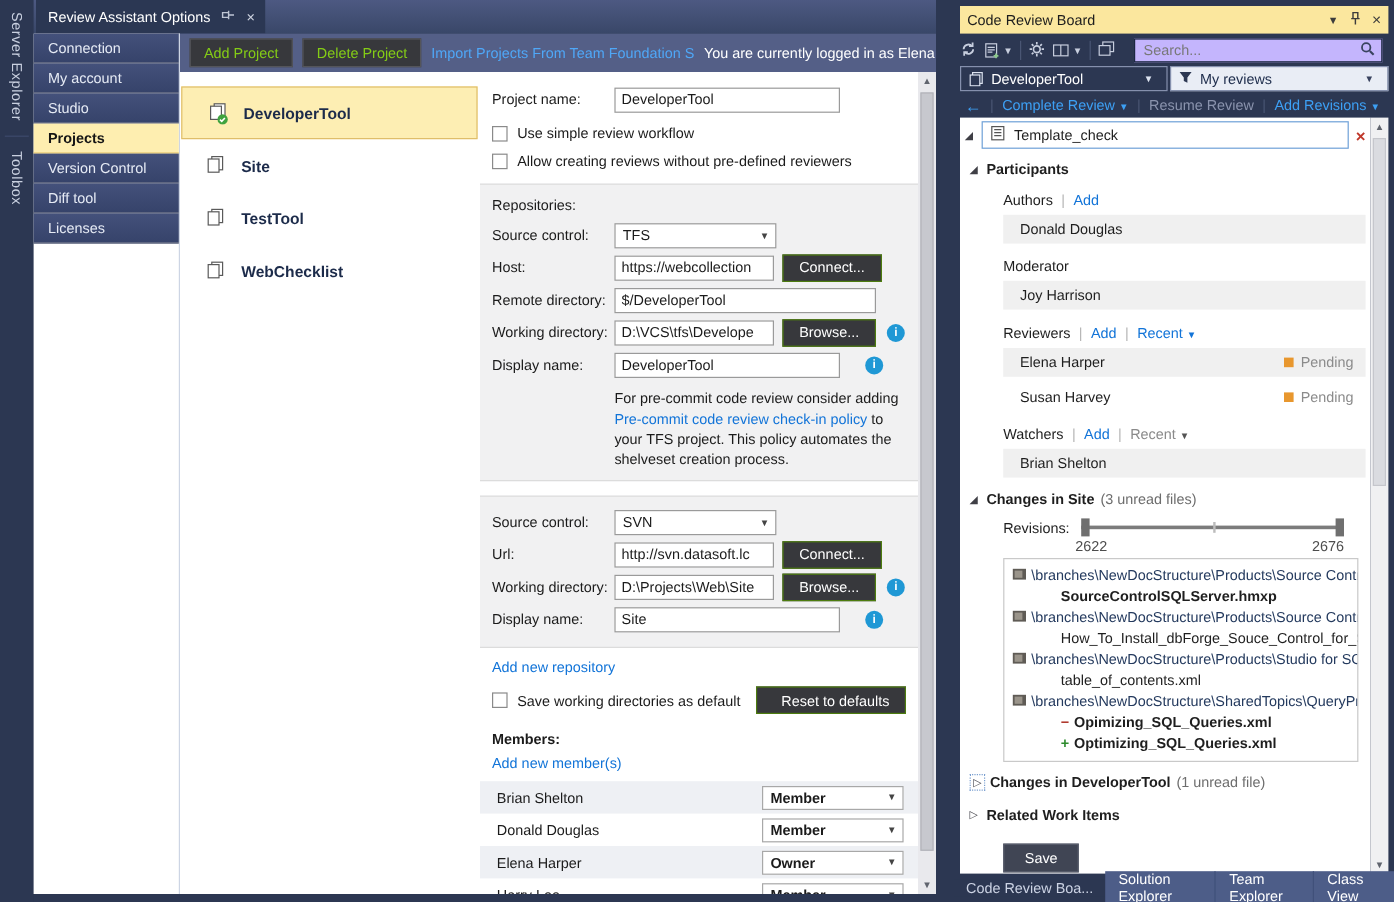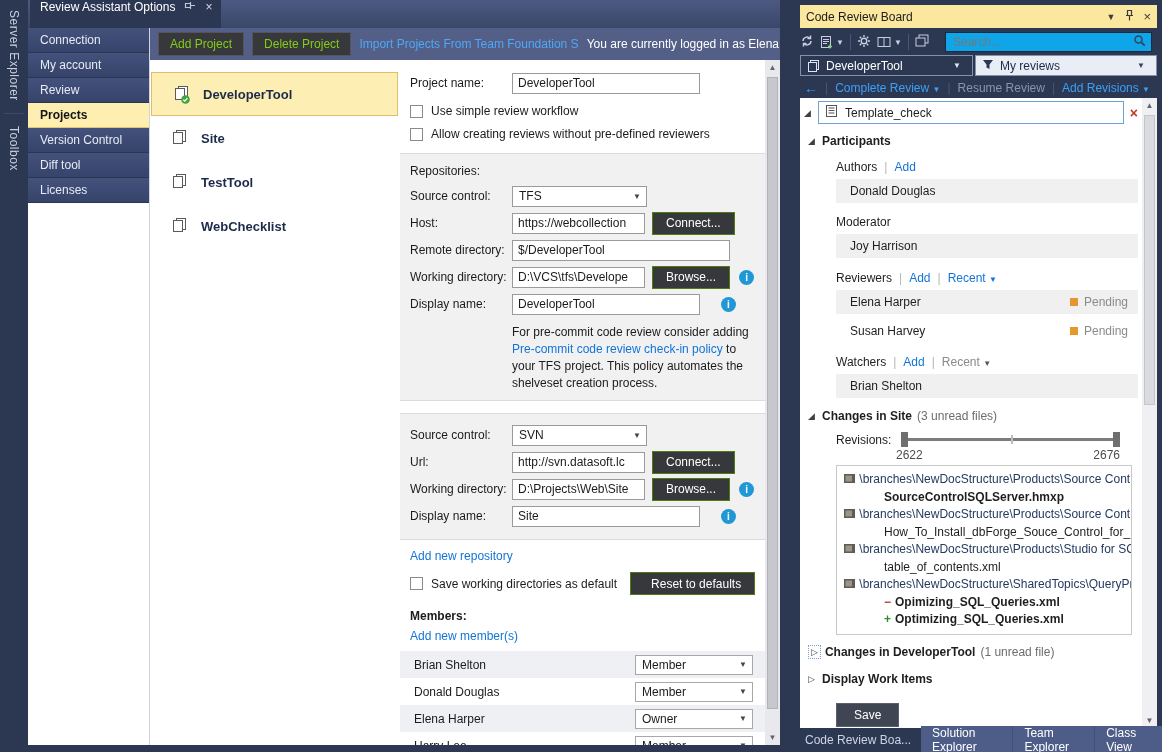--- a/index.html
+++ b/index.html
@@ -11,21 +11,21 @@
   .abs { position:absolute; }
   .flex { display:flex; align-items:center; }
 
   
   .rail { left:0; top:0; width:28px; height:752px; background:#2c3752; }
   .vtab { writing-mode:vertical-rl; color:#c9d0e0; font-size:12px; padding:10px 7px; letter-spacing:.5px; cursor:pointer; }
   .vsep { height:1px; background:#3d4a6b; margin:2px 4px; }
 
   
   .tabstrip { left:28px; top:0; width:752px; height:28px; background:linear-gradient(#4d5982,#394768); }
-  .doctab { display:inline-flex; gap:9px; height:28px; padding:0 9px 0 10px; background:#2b3753; color:#fff; }
+  .doctab { display:inline-flex; align-items:center; gap:9px; height:28px; padding:0 9px 0 10px; background:#2b3753; color:#fff; }
   .doctab .ico { opacity:.9; }
 
   
   .tbar { left:150px; top:28px; width:630px; height:32px; background:#545f87; display:flex; align-items:center; gap:8px; padding:0 8px; color:#fff; white-space:nowrap; overflow:hidden; }
   .btn-dark { background:#37383c; border:1px solid #54555a; color:#84cc16; padding:4px 11px; cursor:pointer; white-space:nowrap; font-size:12px; }
   .lnk-lt { color:#4fa7f7; cursor:pointer; }
 
   
   .navcol { left:28px; top:28px; width:122px; height:717px; background:#fff; border-right:1px solid #cdd5e4; }
   .nav-item { height:25px; line-height:24px; padding-left:12px; color:#e6ebf5; background:linear-gradient(#44517b,#36436a); border-bottom:1px solid #2b3656; cursor:pointer; }
@@ -47,33 +47,33 @@
   .combo { width:135px; height:21px; border:1px solid #9a9a9a; background:#fff; display:flex; align-items:center; padding-left:6px; cursor:pointer; }
   .car { margin-left:auto; margin-right:5px; font-size:8px; color:#444; }
   .ibtn { background:#37383c; border:1px solid #4d7c0f; color:#ffffff; height:23px; padding:0 13px; margin-left:7px; cursor:pointer; font-size:12px; }
   .info { width:15px; height:15px; border-radius:50%; background:#1f98d5; color:#fff; font-weight:bold; font-size:10px; display:flex; align-items:center; justify-content:center; margin-left:9px; flex:none; }
   .cbrow { display:flex; align-items:center; gap:8px; margin:9px 0 0 10px; }
   .cbox { width:13px; height:13px; border:1px solid #8a8a8a; background:#fff; flex:none; }
   .lnk { color:#1274d8; cursor:pointer; }
   .note { margin:8px 0 0 112px; width:237px; line-height:17px; color:#1b1b1b; }
   .mrow { height:27px; display:flex; align-items:center; padding:0 12px 0 14px; }
   .mrow.odd { background:#eef0f4; }
-  .role { width:118px; height:20px; border:1px solid #a8a8a8; background:#fff; display:flex; align-items:center; padding-left:6px; margin-left:auto; cursor:pointer; }
+  .role { width:118px; height:20px; border:1px solid #a8a8a8; background:#fff; display:flex; align-items:center; padding-left:6px; margin-left:auto; cursor:pointer;font-weight:bold; }
 
   
   .sbar { background:#e9e9ed; }
   .sb-ar { color:#60646e; font-size:8px; text-align:center; height:15px; line-height:15px; }
   .sb-th { position:absolute; left:2px; right:2px; background:#c7c8ce; border:1px solid #b2b3ba; }
 
   
   .cr-title { left:800px; top:5px; width:357px; height:23px; background:#fbe79e; color:#1c1c1c; display:flex; align-items:center; padding:0 6px; }
   .cr-title .ticons { margin-left:auto; display:flex; align-items:center; gap:9px; color:#3c3c3c; }
   .cr-tbar { left:800px; top:30px; width:357px; height:24px; display:flex; align-items:center; gap:6px; color:#c7cede; }
   .tsep { width:1px; height:16px; background:#4a5674; }
-  .search { width:207px; height:20px; background:#0ea5e9; border:1px solid #1c2742; display:flex; align-items:center; padding:0 5px; margin-left:auto; margin-right:5px; }
+  .search { width:207px; height:20px; background:#c4b5fd; border:1px solid #1c2742; display:flex; align-items:center; padding:0 5px; margin-left:auto; margin-right:5px; }
   .search input { border:none; outline:none; flex:1; font:12px "Liberation Sans",sans-serif; color:#1b1b1b; background:transparent; }
   .search input::placeholder { color:#787878; }
   .dcombo { height:21px; border:1px solid #8590ad; display:flex; align-items:center; padding:0 6px; gap:6px; cursor:pointer; }
   .lrow { color:#8a93ad; }
   .blnk { color:#3da0f5; cursor:pointer; }
   .cr-content { left:800px; top:98px; width:342px; height:630px; background:#fff; overflow:hidden; color:#1e1e1e; }
   .exp { color:#3f3f46; font-size:9px; width:14px; display:inline-block; flex:none; }
   .bsep { color:#b5b5b5; margin:0 7px; }
   .grayrow { background:#f0f0f0; height:24px; display:flex; align-items:center; padding:0 10px 0 14px; margin:5px 4px 5px 36px; }
   .whiterow { height:24px; display:flex; align-items:center; padding:0 10px 0 14px; margin:5px 4px 5px 36px; }
@@ -124,21 +124,21 @@
 <div class="abs tbar">
   <button class="btn-dark">Add Project</button>
   <button class="btn-dark">Delete Project</button>
   <span class="lnk-lt">Import Projects From Team Foundation S</span>
   <span>You are currently logged in as Elena Harper.</span>
 </div>
 
 <div class="abs navcol">
   <div class="nav-item">Connection</div>
   <div class="nav-item">My account</div>
-  <div class="nav-item">Review</div>
+  <div class="nav-item">Studio</div>
   <div class="nav-item active">Projects</div>
   <div class="nav-item">Version Control</div>
   <div class="nav-item">Diff tool</div>
   <div class="nav-item">Licenses</div>
 </div>
 
 <div class="abs projlist">
   <div class="proj selected">
     <span style="position:relative;"><svg width="17" height="16">
           <rect x="5.5" y="1.5" width="9" height="11" fill="#fff" stroke="#5a5a5a"></rect>
@@ -473,21 +473,21 @@
     <div class="fname bold"><span class="pfx-add">+</span><span>Optimizing_SQL_Queries.xml</span></div>
   </div>
 
   <div class="shead" style="margin-top:10px;">
       <span class="exp focusbox" style="width:auto;margin-right:4px;">▷</span>
       <b>Changes in DeveloperTool</b>
       <span class="gnote">(1 unread file)</span>
     </div>
   <div class="shead" style="margin-top:13px;">
       <span class="exp">▷</span>
-      <b>Display Work Items</b>
+      <b>Related Work Items</b>
     </div>
 
   <div class="flex" style="margin:17px 10px 0 36px;gap:11px;">
     <button class="savebtn">Save</button>
 
   </div>
 </div>
 
 <div class="abs sbar" style="left:1142px;top:98px;width:15px;height:630px;background:#f0f0f2;">
   <div class="sb-ar">▲</div>

